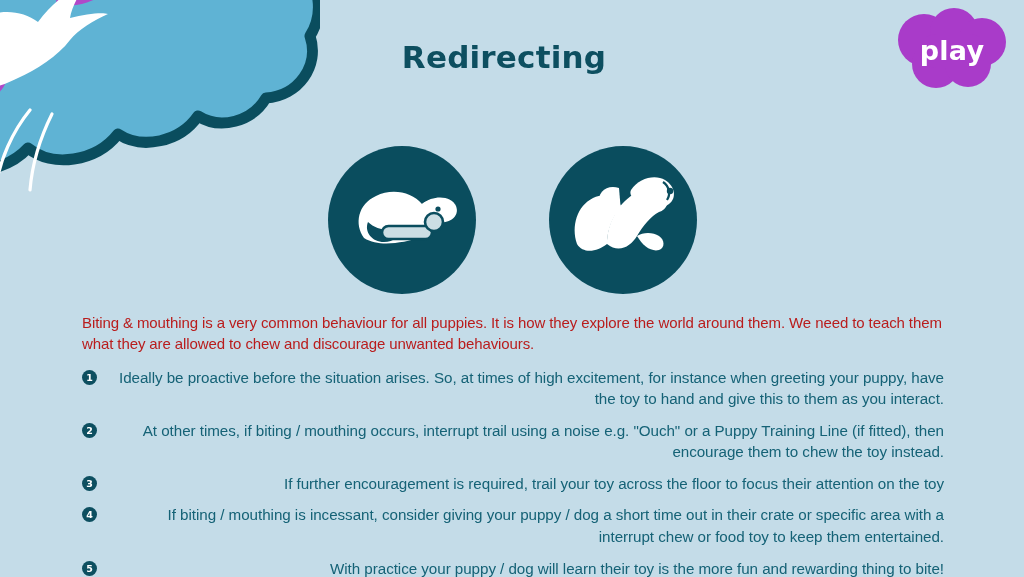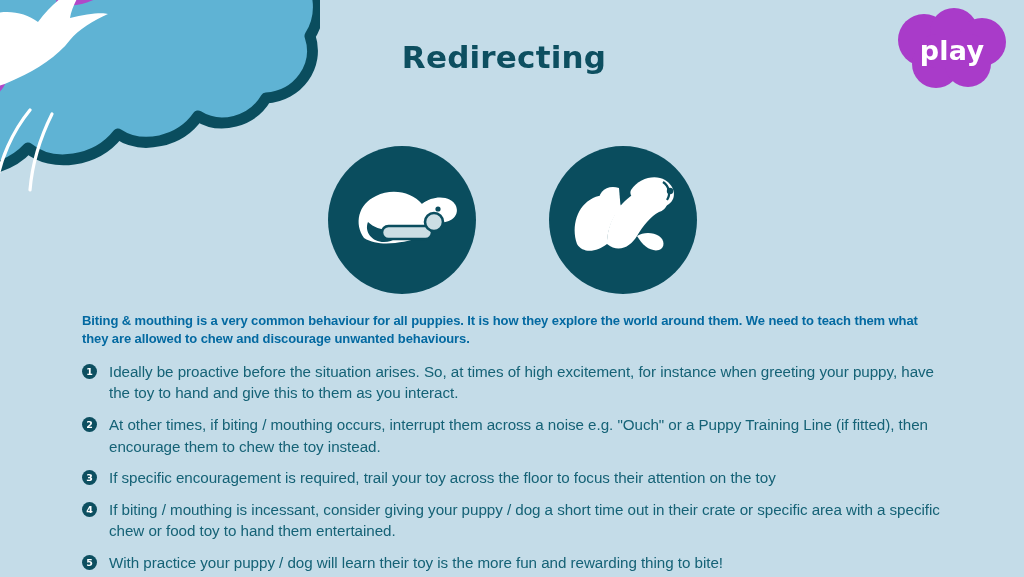--- a/index.html
+++ b/index.html
@@ -91,24 +91,24 @@
 
   
   .content {
     position: absolute;
     left: 82px;
     top: 312px;
     width: 862px;
     color: #0d5263;
   }
   .intro {
-    font-size: 13px;
-    font-weight: bold;
+    font-size: 15px;
+    font-weight: normal;
     line-height: 1.42;
-    color: #0369a1;
+    color: #b91c1c;
     margin: 0 0 12px 0;
     letter-spacing: -0.1px;
   }
   .steps {
     list-style: none;
     margin: 0;
     padding: 0;
   }
   .step {
     position: relative;
@@ -128,21 +128,21 @@
     height: 15px;
     border-radius: 50%;
     background: #0d4f60;
     color: #ffffff;
     font-size: 9.5px;
     font-weight: bold;
     line-height: 15px;
     text-align: center;
     font-family: "DejaVu Sans", sans-serif;
   }
-  .step .txt { display: block; }
+  .step .txt { display: block; text-align: right; }
 
   
   .coachi-logo {
     position: absolute;
     right: 16px;
     bottom: 12px;
     width: 152px;
     height: 60px;
   }
 </style>
@@ -302,29 +302,29 @@
   <div class="content">
     <p class="intro">Biting &amp; mouthing is a very common behaviour for all puppies. It is how they explore the world around them. We need to teach them what they are allowed to chew and discourage unwanted behaviours.</p>
 
     <ul class="steps">
       <li class="step">
         <span class="num">1</span>
         <span class="txt">Ideally be proactive before the situation arises.  So, at times of high excitement, for instance when greeting your puppy, have the toy to hand and give this to them as you interact.</span>
       </li>
       <li class="step">
         <span class="num">2</span>
-        <span class="txt">At other times, if biting / mouthing occurs, interrupt them across a noise e.g. "Ouch" or a Puppy Training Line (if fitted), then encourage them to chew the toy instead.</span>
+        <span class="txt">At other times, if biting / mouthing occurs, interrupt trail using a noise e.g. "Ouch" or a Puppy Training Line (if fitted), then encourage them to chew the toy instead.</span>
       </li>
       <li class="step">
         <span class="num">3</span>
-        <span class="txt">If specific encouragement is required, trail your toy across the floor to focus their attention on the toy</span>
+        <span class="txt">If further encouragement is required, trail your toy across the floor to focus their attention on the toy</span>
       </li>
       <li class="step">
         <span class="num">4</span>
-        <span class="txt">If biting / mouthing is incessant, consider giving your puppy / dog a short time out in their crate or specific area with a specific chew or food toy to hand them entertained.</span>
+        <span class="txt">If biting / mouthing is incessant, consider giving your puppy / dog a short time out in their crate or specific area with a interrupt chew or food toy to keep them entertained.</span>
       </li>
       <li class="step">
         <span class="num">5</span>
         <span class="txt">With practice your puppy / dog will learn their toy is the more fun and rewarding thing to bite!</span>
       </li>
     </ul>
   </div>
 
 
 </div>

